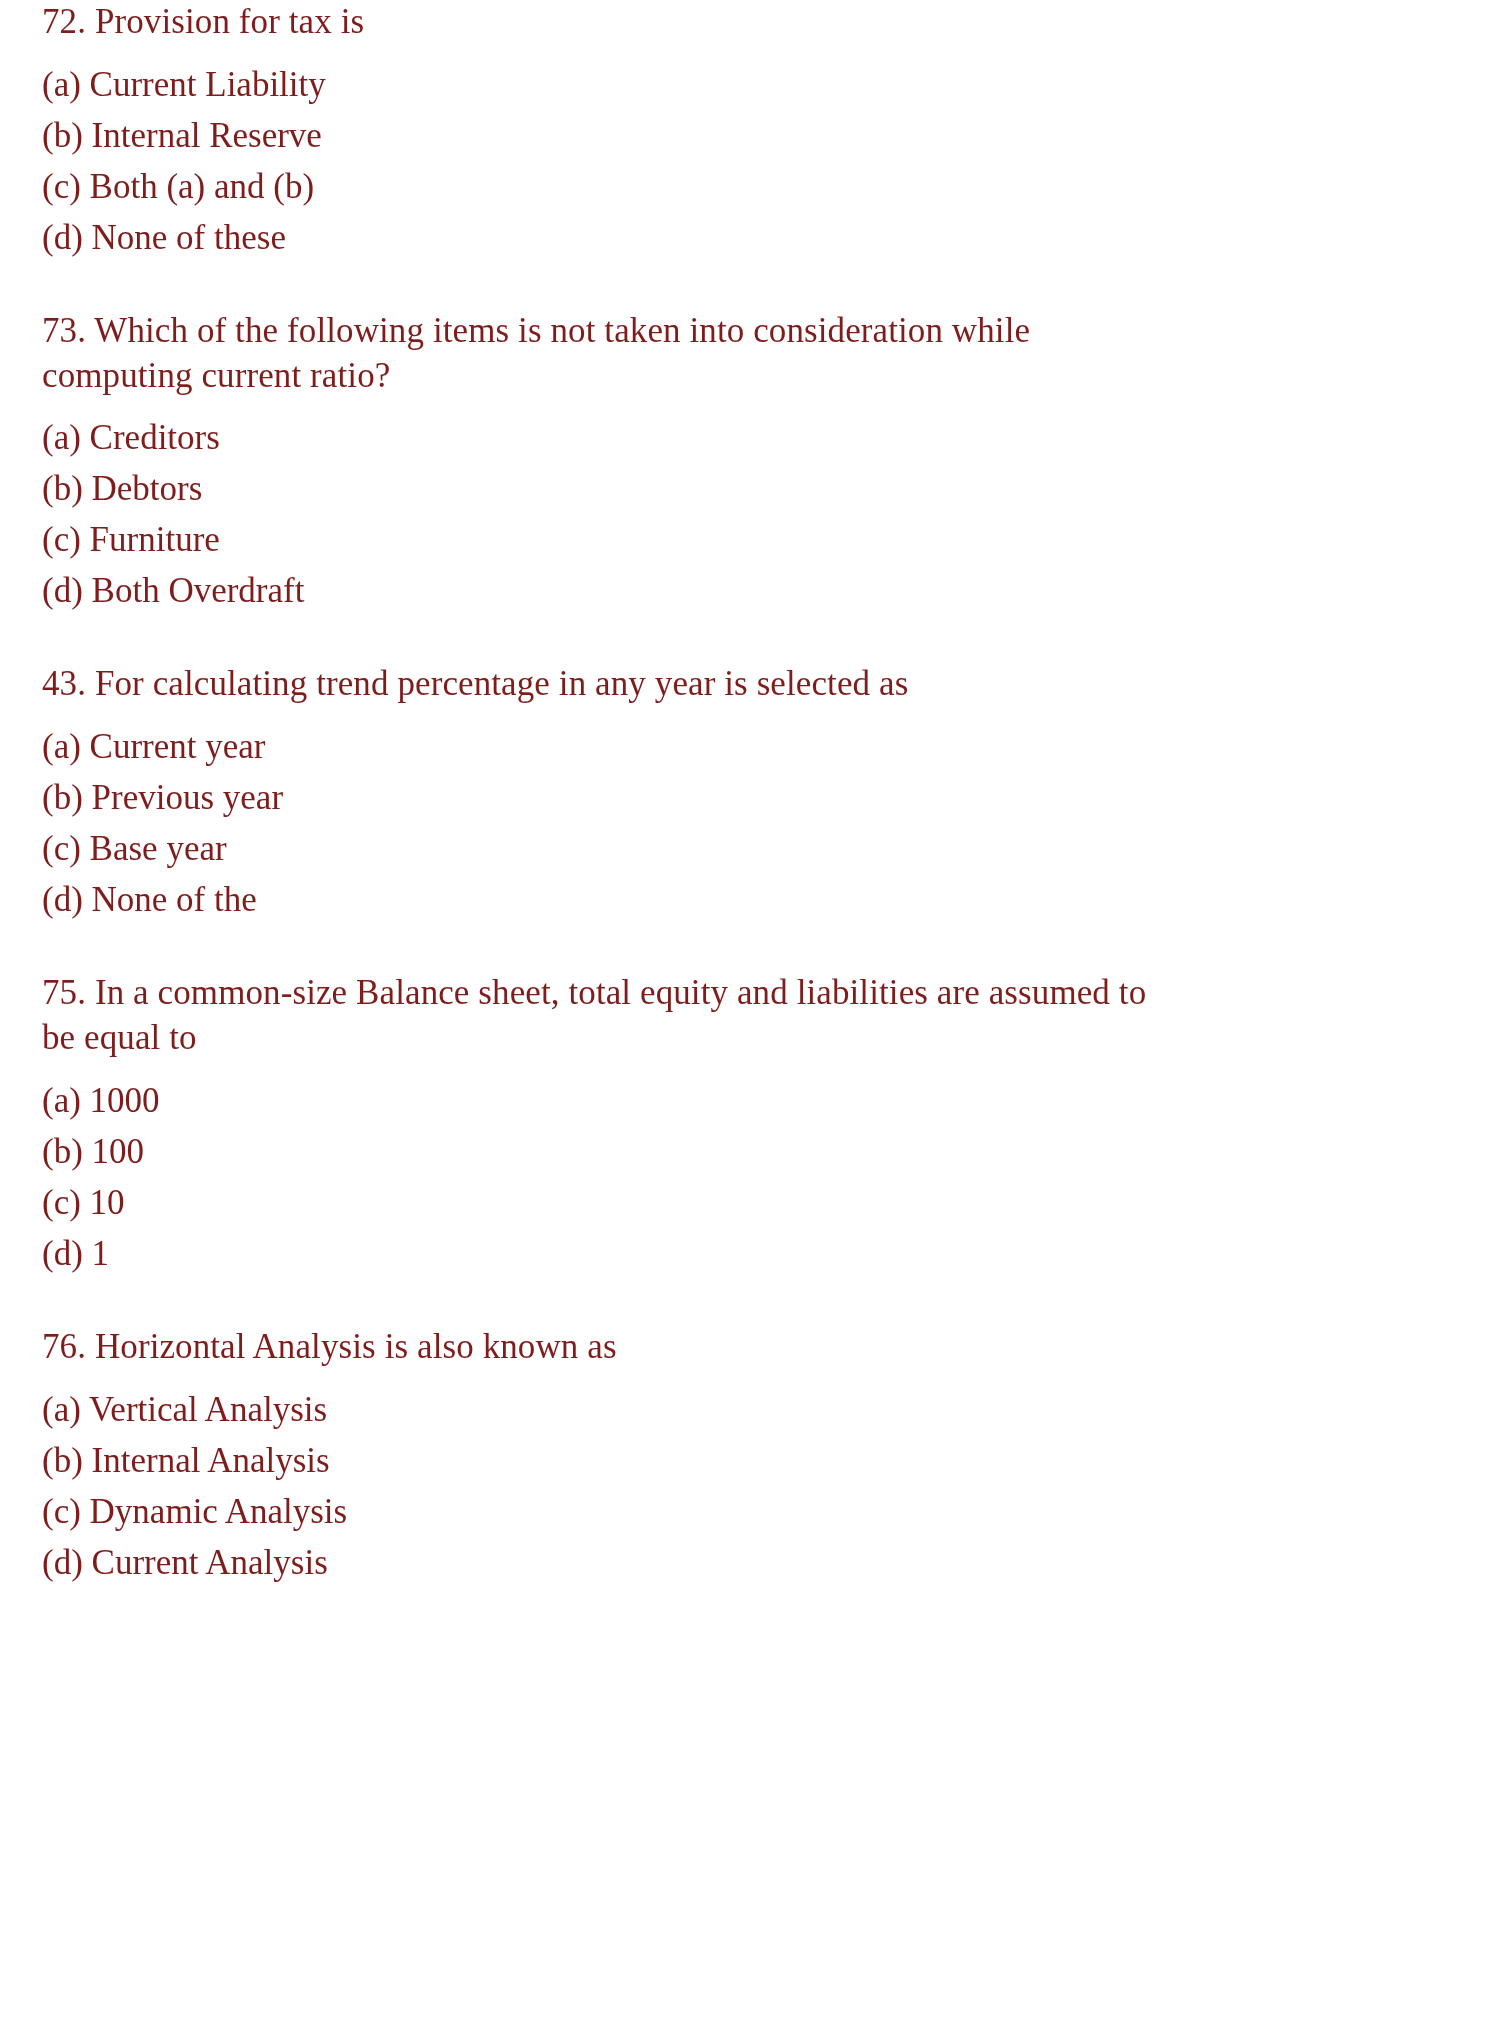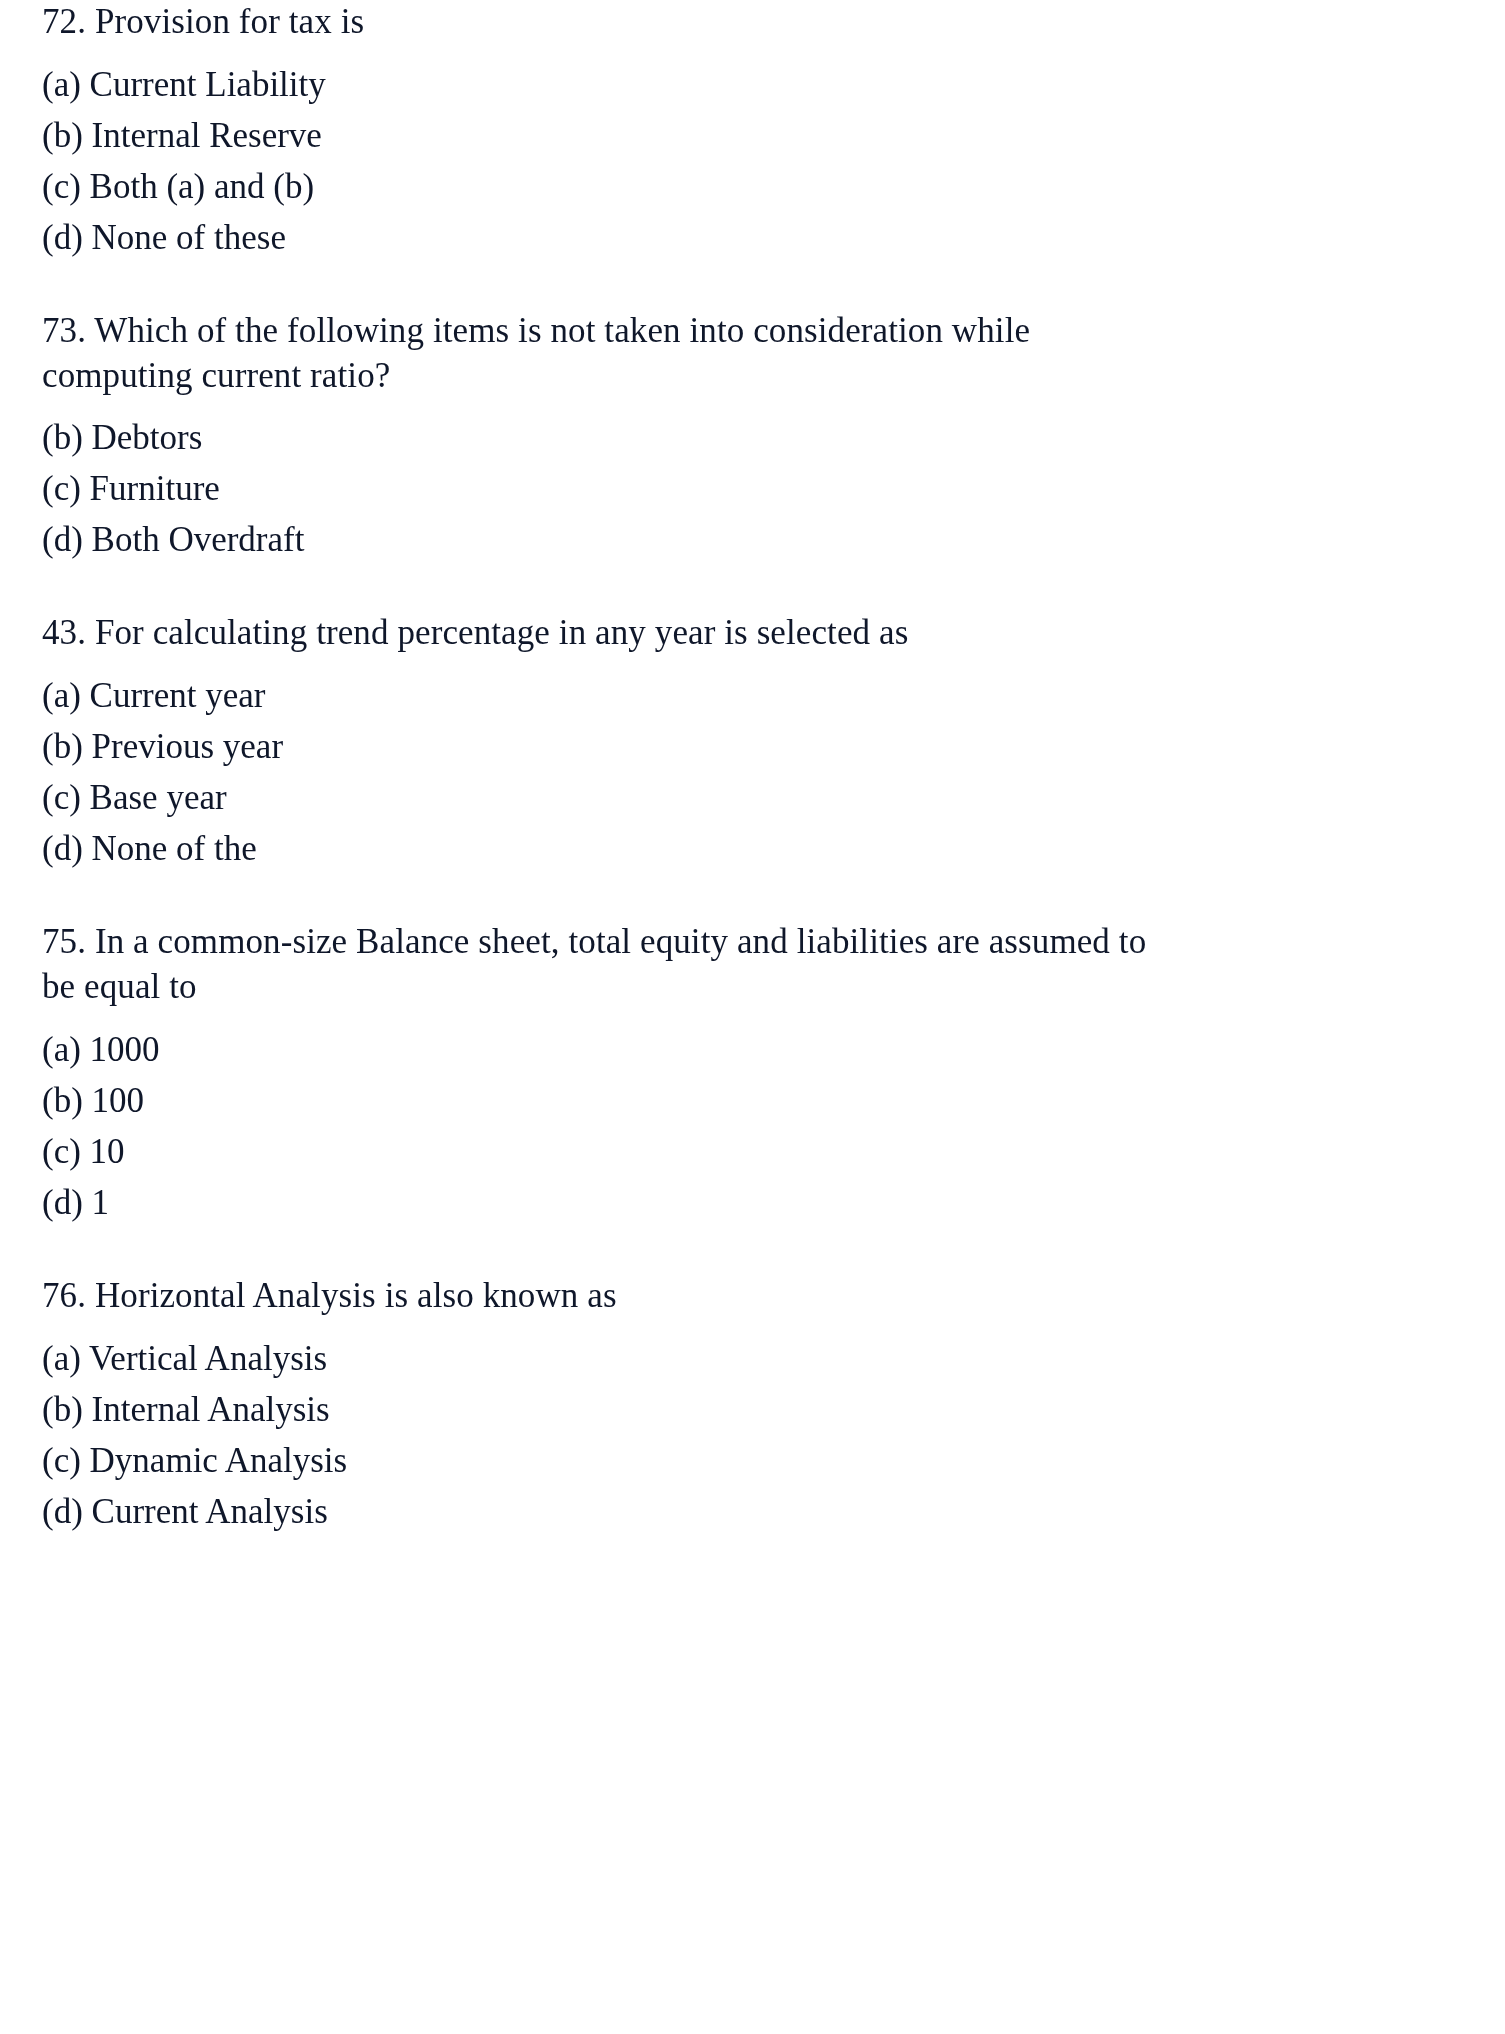--- a/index.html
+++ b/index.html
@@ -8,21 +8,21 @@
     padding: 0;
     background: #ffffff;
   }
   .page {
     position: relative;
     width: 1505px;
     height: 2034px;
     background: #ffffff;
     overflow: hidden;
     font-family: "Liberation Serif", "DejaVu Serif", serif;
-    color: #0f172a;
+    color: #7f1d1d;
     -webkit-font-smoothing: antialiased;
   }
   .content {
     position: absolute;
     left: 42px;
     top: 0;
     width: 1100px;
   }
   
   .clipped-top {
@@ -69,20 +69,21 @@
         <li class="opt">(a) Current Liability</li>
         <li class="opt">(b) Internal Reserve</li>
         <li class="opt">(c) Both (a) and (b)</li>
         <li class="opt">(d) None of these</li>
       </ul>
     </div>
 
     <div class="qblock">
       <p class="qtext wide">73. Which of the following items is not taken into consideration while  computing current ratio?</p>
       <ul class="opts">
+        <li class="opt">(a) Creditors</li>
         <li class="opt">(b) Debtors</li>
         <li class="opt">(c) Furniture</li>
         <li class="opt">(d) Both Overdraft</li>
       </ul>
     </div>
 
     <div class="qblock">
       <p class="qtext">43. For calculating trend percentage in any year is selected as</p>
       <ul class="opts">
         <li class="opt">(a) Current year</li>

